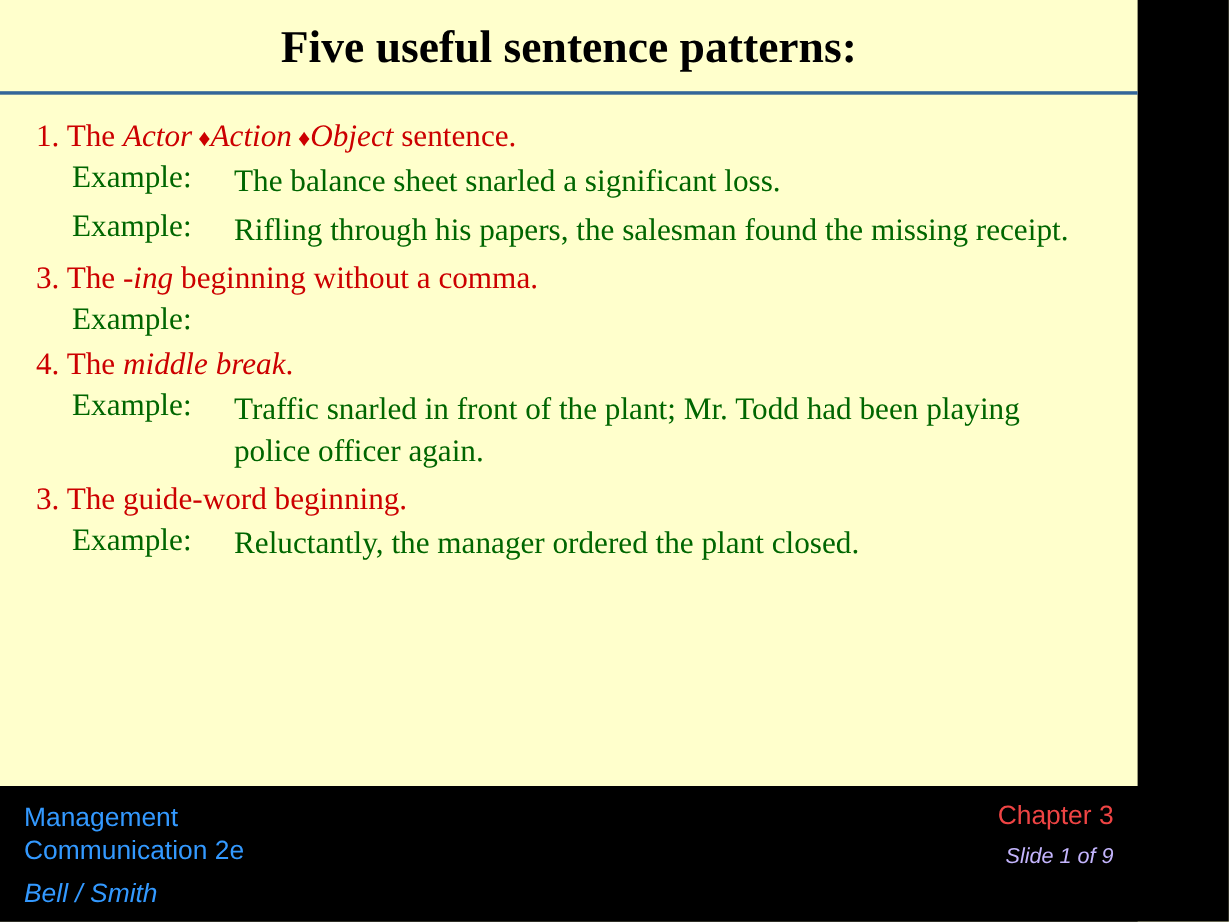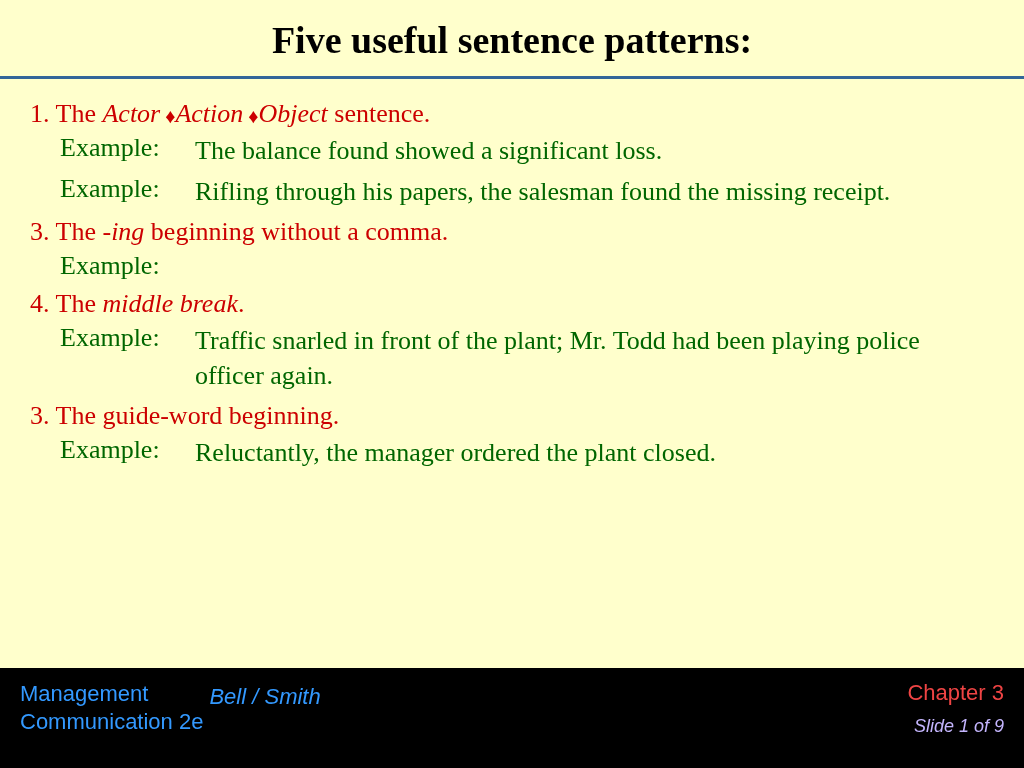--- a/index.html
+++ b/index.html
@@ -10,21 +10,21 @@
 
     body {
       width: 1024px;
       height: 768px;
       background: #000;
       font-family: Georgia, 'Times New Roman', serif;
       overflow: hidden;
     }
 
     .slide-container {
-      width: 1024px;
+      width: 948px;
       height: 768px;
       display: flex;
       flex-direction: column;
       background: #000;
     }
 
     .slide-title-bar {
       background: #ffffcc;
       padding: 18px 20px 14px 20px;
       border-bottom: 3px solid #336699;
@@ -72,21 +72,21 @@
       background: #000;
       padding: 12px 20px 10px 20px;
       display: flex;
       justify-content: space-between;
       align-items: flex-start;
       min-height: 100px;
     }
 
     .footer-left {
       display: flex;
-      flex-direction: row;
+      flex-direction: column;
       gap: 6px;
     }
 
     .footer-course {
       color: #3399ff;
       font-size: 22px;
       font-family: Arial, sans-serif;
       line-height: 1.25;
     }
 
@@ -149,21 +149,21 @@
   </div>
 
   <div class="slide-content">
 
     <div class="pattern-item">
       <div class="pattern-heading">
         <span>1. The </span><em>Actor</em><span class="diamond"> ♦</span><em>Action</em><span class="diamond"> ♦</span><em>Object</em><span> sentence.</span>
       </div>
       <div class="example-block-wrap">
         <span class="example-label-text">Example:</span>
-        <span class="example-body-text">The balance found showed a significant loss.</span>
+        <span class="example-body-text">The balance sheet snarled a significant loss.</span>
       </div>
     </div>
 
     <div class="pattern-item">
       <div class="example-block-wrap">
         <span class="example-label-text">Example:</span>
         <span class="example-body-text">Rifling through his papers, the salesman found the missing receipt.</span>
       </div>
     </div>
 

